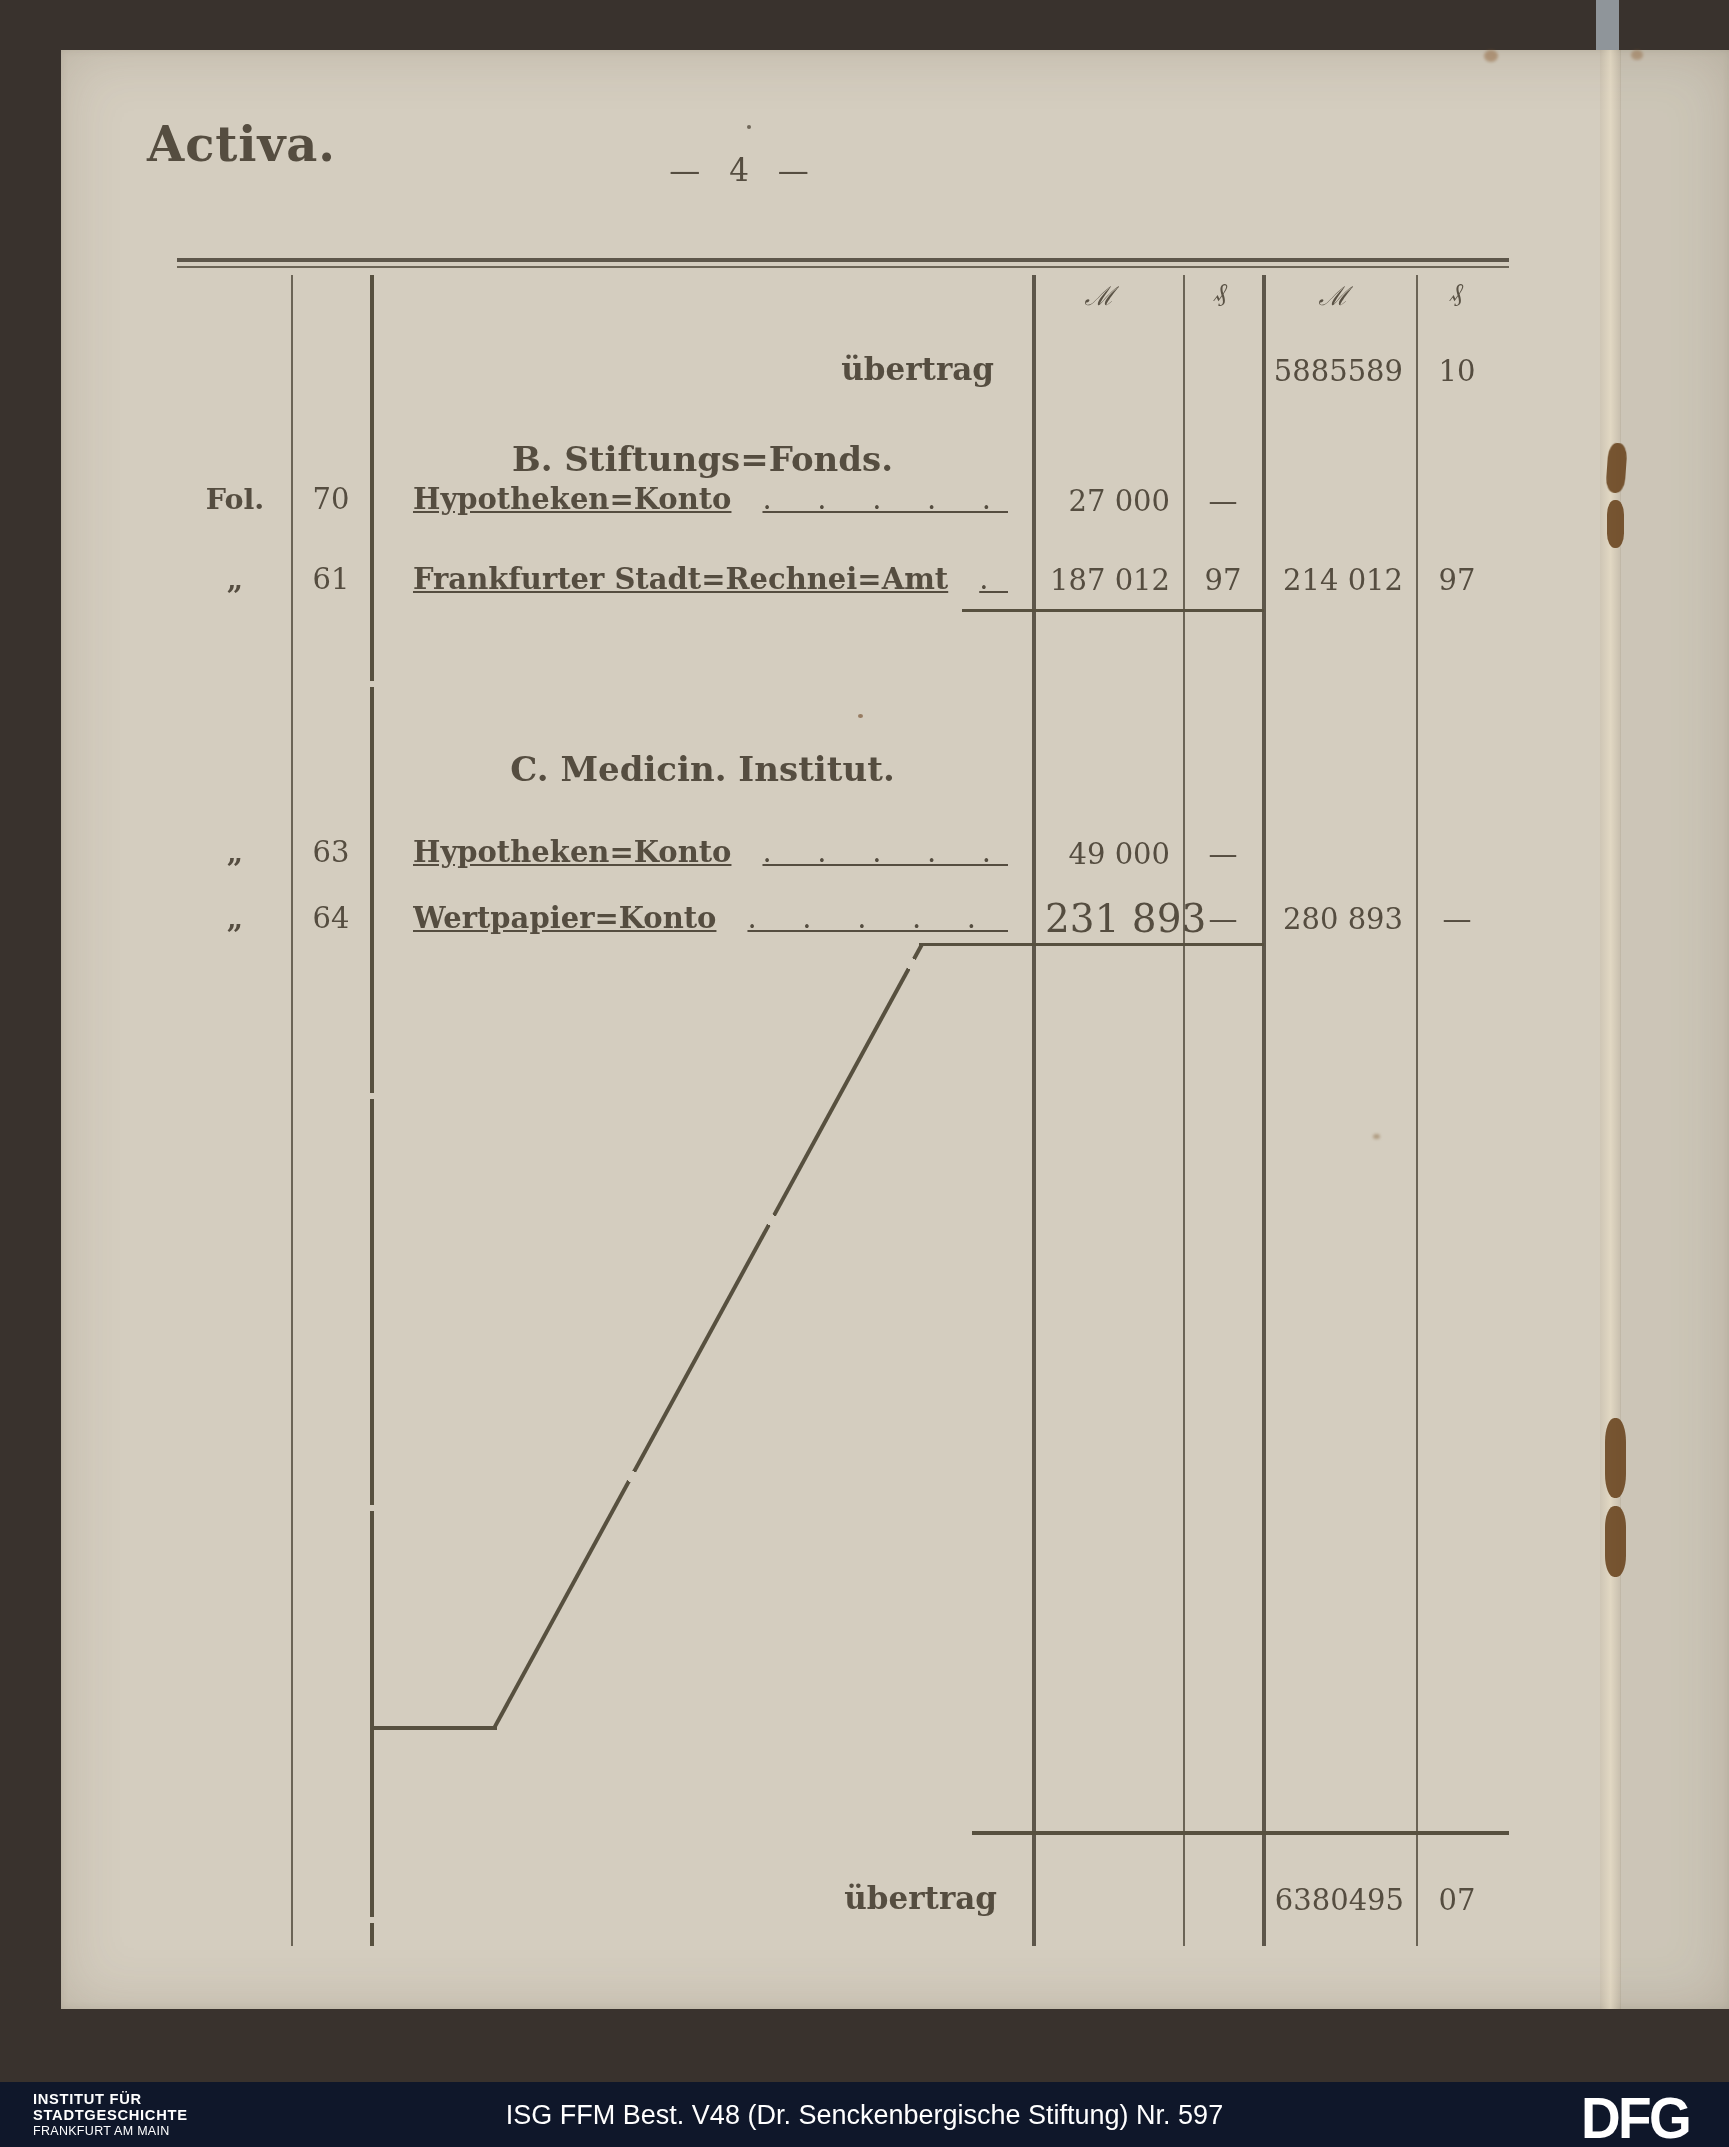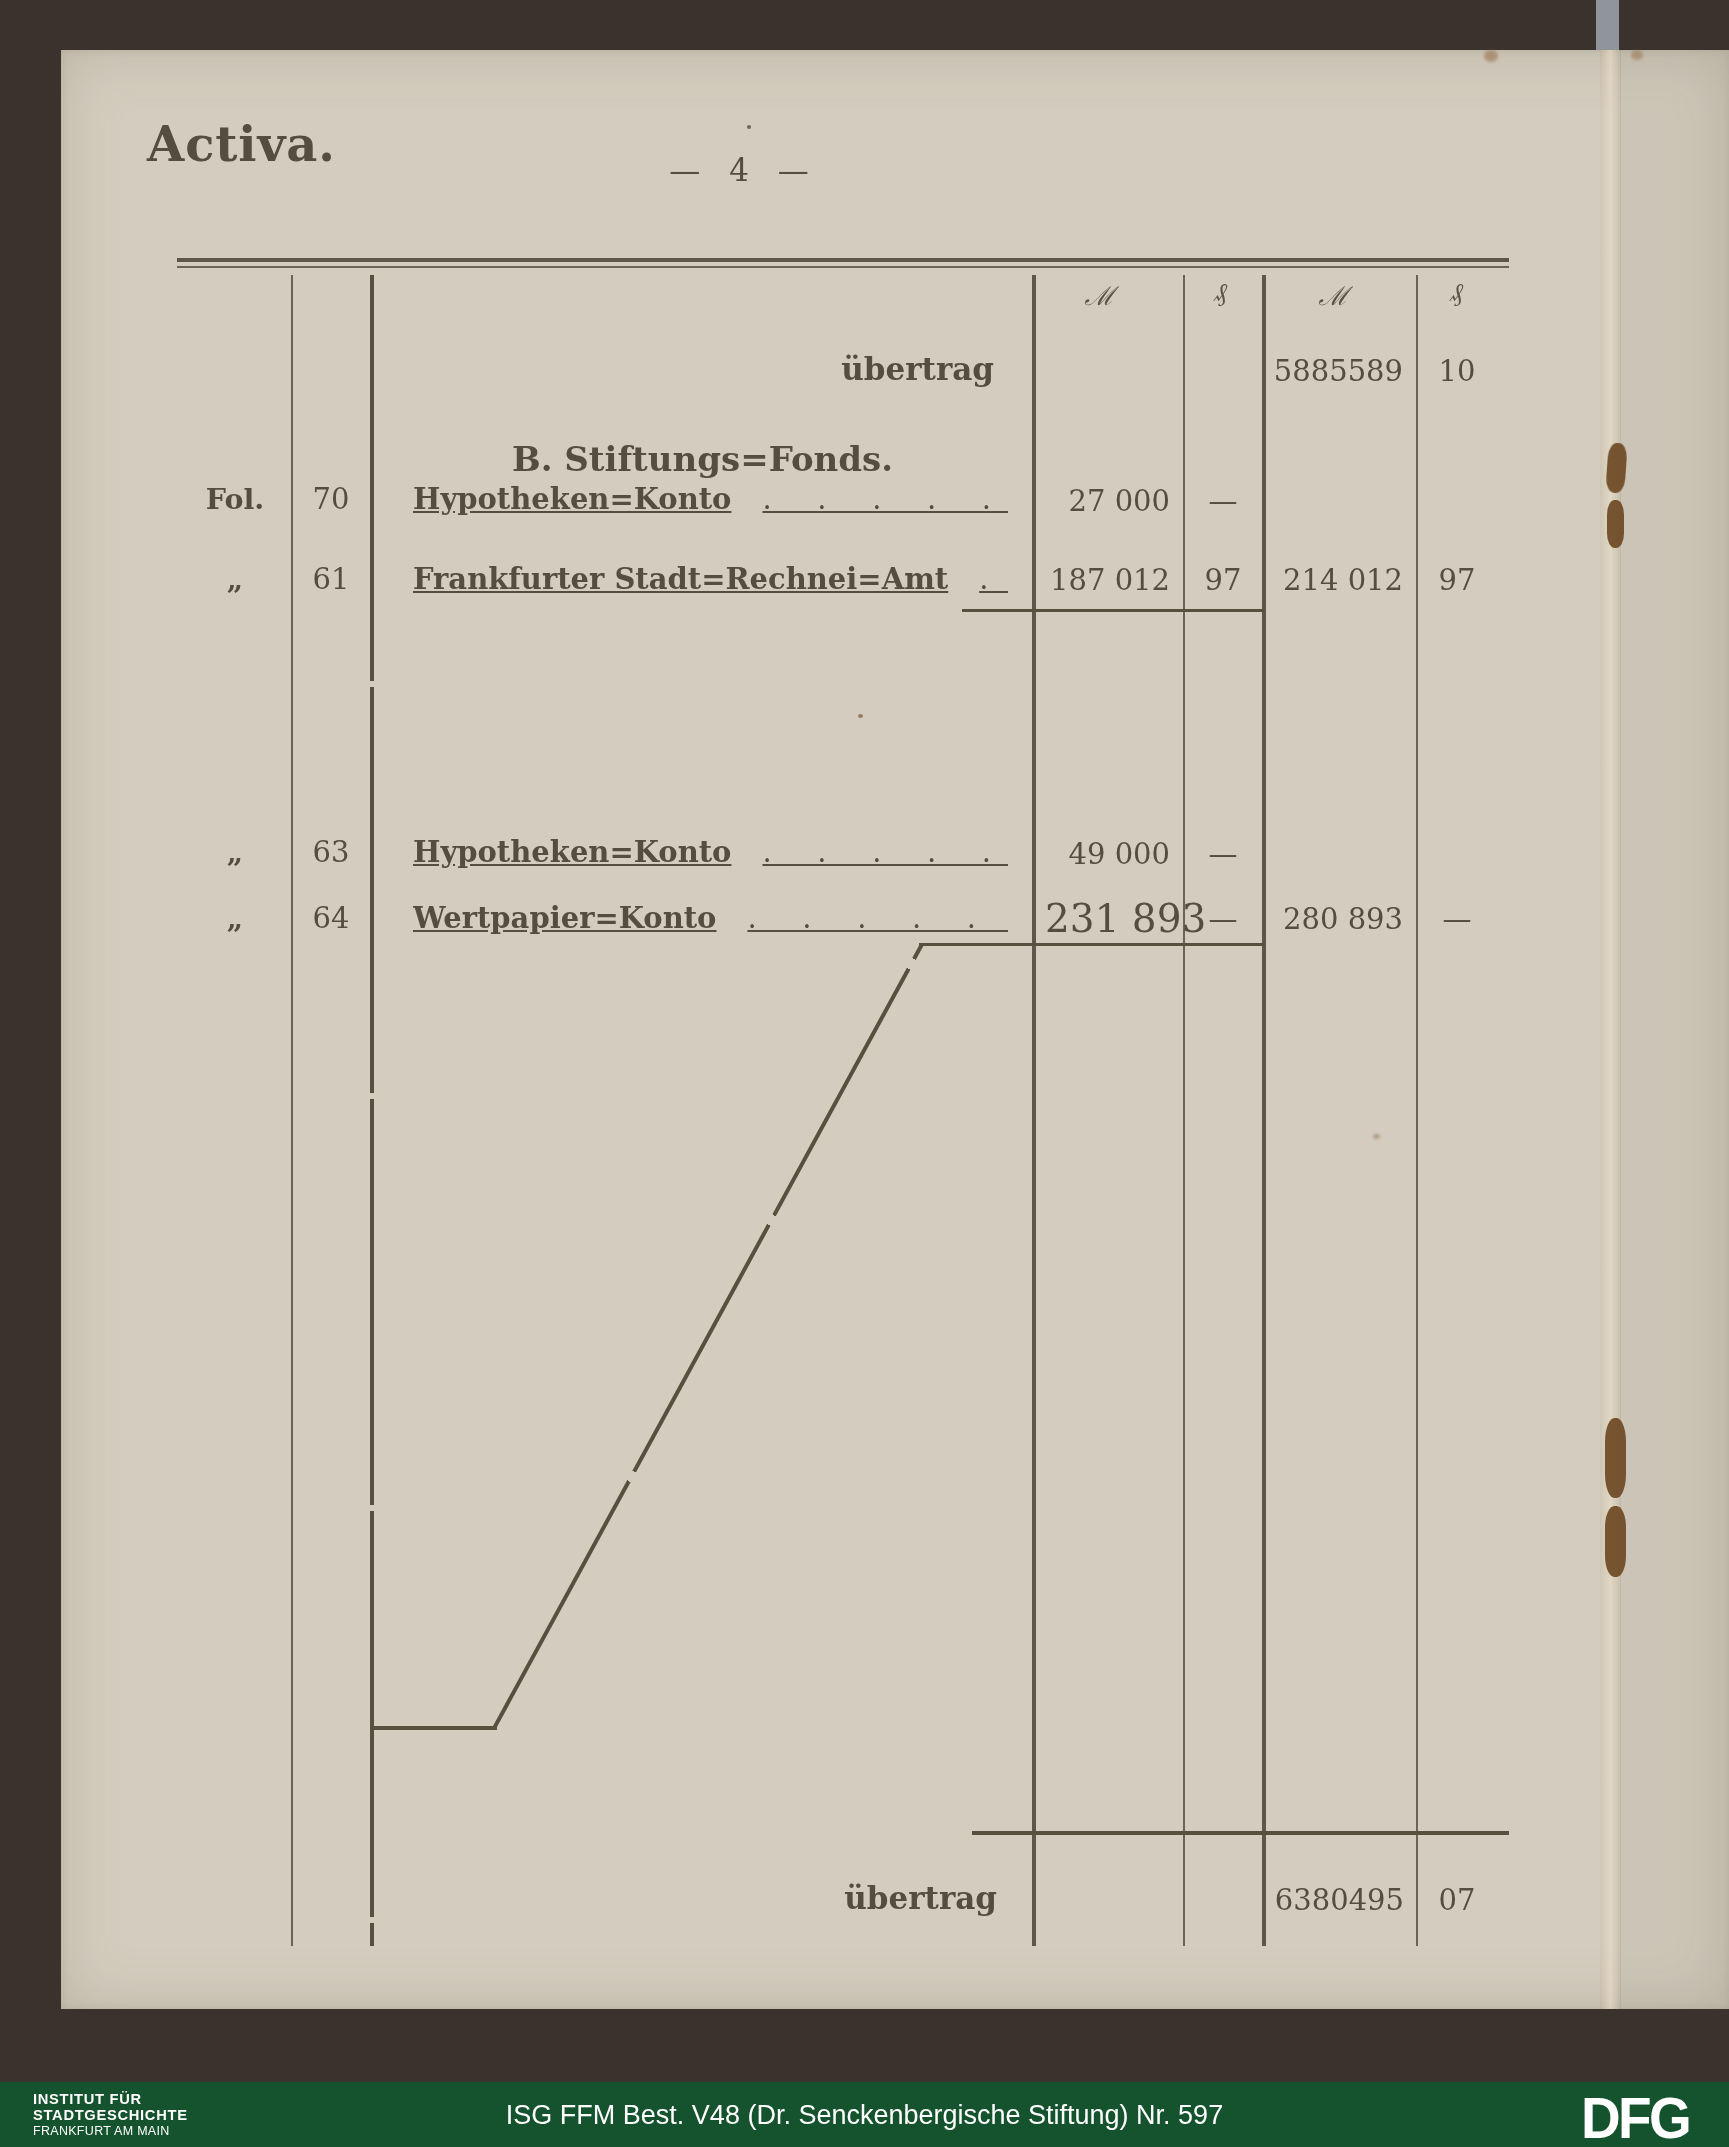--- a/index.html
+++ b/index.html
@@ -41,21 +41,21 @@
   #diag{
     position:absolute;left:494px;top:1726px;width:892px;height:3.5px;
     transform:rotate(-61.37deg);transform-origin:0 50%;
     background:repeating-linear-gradient(90deg,#57503f 0 281px,rgba(0,0,0,0) 281px 292px);
   }
   
   .thread{position:absolute;background:#6e4a25;border-radius:45%/30%;filter:blur(0.7px);opacity:.92;}
   .stain{position:absolute;border-radius:50%;filter:blur(1.7px);}
   
   #footerbar{
-    position:absolute;left:0;top:2082px;width:1729px;height:66px;background:#14532d;
+    position:absolute;left:0;top:2082px;width:1729px;height:66px;background:#0f172a;
     font-family:"Liberation Sans", sans-serif;color:#ffffff;
   }
   #inst{position:absolute;left:33px;top:8.6px;line-height:16.4px;letter-spacing:0.7px;}
   #inst .l1,#inst .l2{font-weight:bold;font-size:14.7px;}
   #inst .l3{font-weight:normal;font-size:12.5px;letter-spacing:0.3px;}
   #cite{position:absolute;left:0;top:0;width:1729px;height:66px;line-height:66px;text-align:center;font-size:27px;}
   #dfg{position:absolute;left:1581px;top:3.5px;font-size:55px;font-weight:bold;letter-spacing:-2.6px;transform:scaleY(1.05);}
 </style>
 </head>
 <body>
@@ -124,20 +124,21 @@
       <span class="leader">. . . . . . . . . . . .</span>
     </div>
     <div class="cell ink num right" style="left:1045px;top:560px;width:125px;font-size:29px;">187 012</div>
     <div class="cell ink num center" style="left:1190px;top:560px;width:66px;font-size:29px;">97</div>
     <div class="cell ink num right" style="left:1268px;top:560px;width:135px;font-size:29px;">214 012</div>
     <div class="cell ink num center" style="left:1425px;top:560px;width:64px;font-size:29px;">97</div>
   </div>
 
   <div class="hline penline" style="left:962px;top:609px;width:302px;height:2.6px;"></div>
 
+  <div class="cell ink frak center" style="left:372px;top:749px;width:661px;font-size:34px;">C. Medicin. Institut.</div>
 
   <div>
     <div class="cell ink frak center" style="left:192px;top:832px;width:86px;font-size:28.5px;">„</div>
     <div class="cell ink num center" style="left:294px;top:832px;width:74px;font-size:29px;">63</div>
     <div class="cell ink desc" style="left:413px;top:832px;width:595px;font-size:29px;">
       <span class="frak">Hypotheken=Konto</span>
       <span class="leader">. . . . . . . . . . . .</span>
     </div>
     <div class="cell ink num right" style="left:1045px;top:834px;width:125px;font-size:29px;">49 000</div>
     <div class="cell ink num center" style="left:1190px;top:834px;width:66px;font-size:29px;">—</div>

